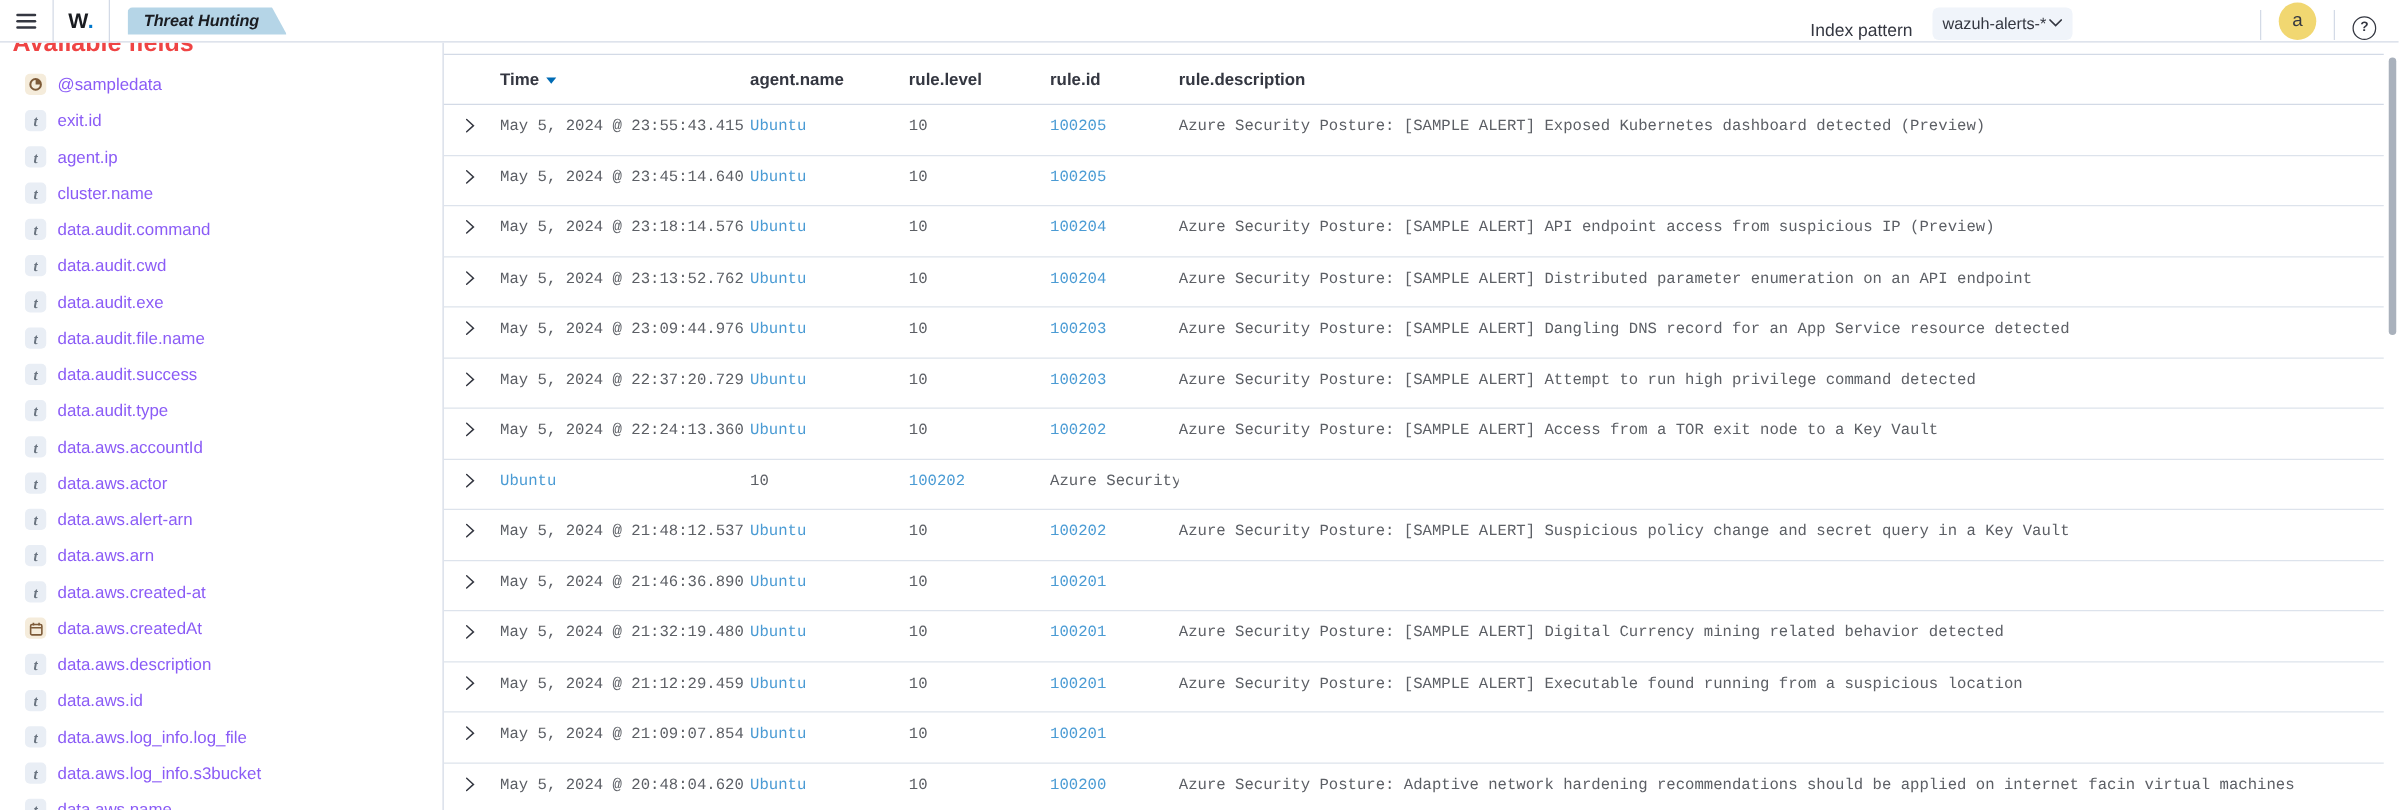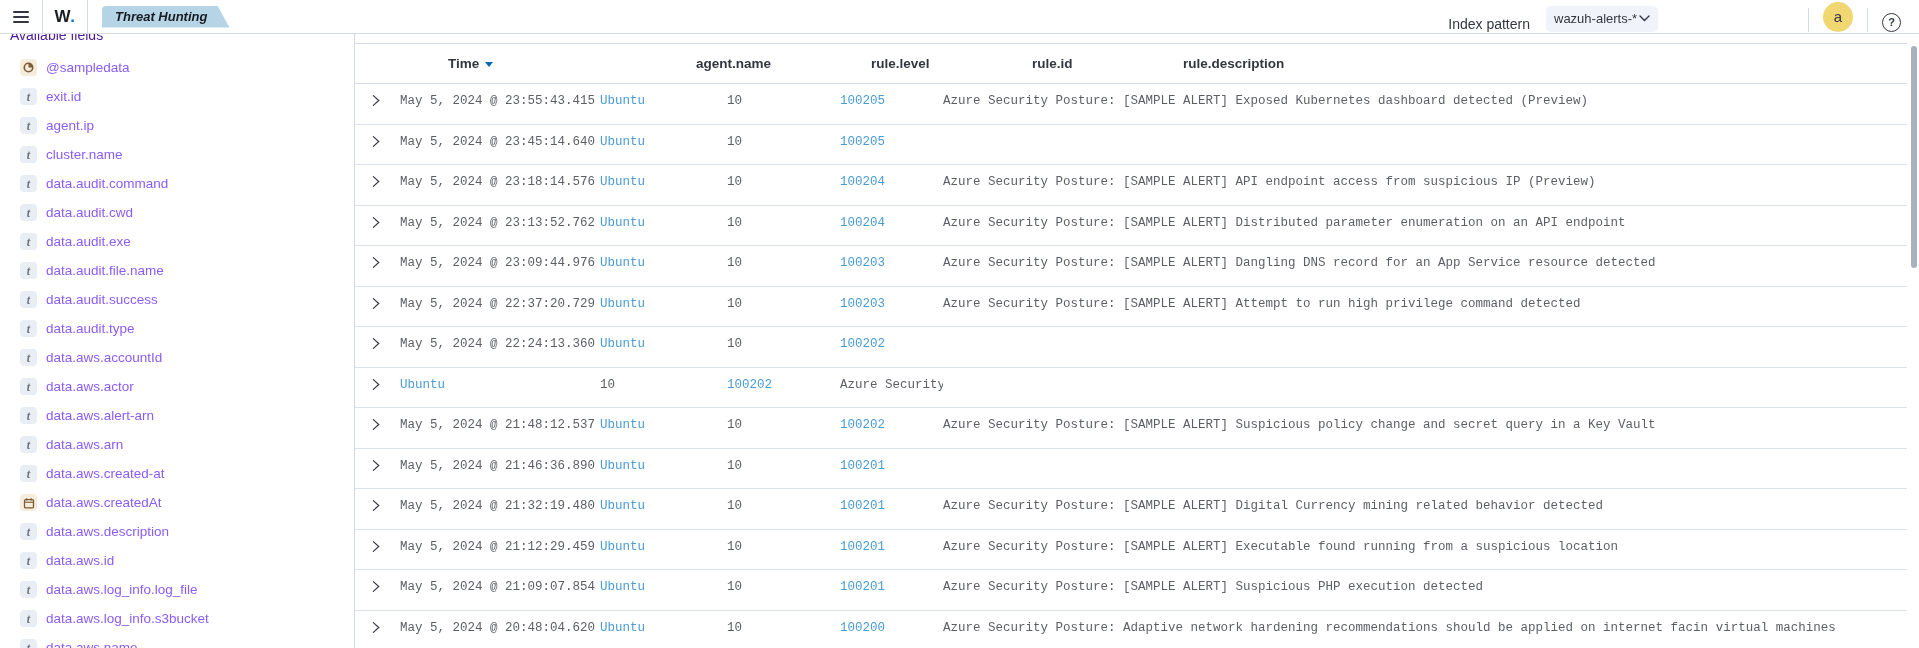--- a/index.html
+++ b/index.html
@@ -48,21 +48,21 @@
     display:flex; align-items:center; justify-content:center;
     font-size:11px; font-weight:bold; color:#343741; background:none;
     margin:0 18px 0 14px; cursor:pointer; padding:0;
   }
 
   
   .page-body { position:absolute; top:34px; left:0; right:0; bottom:0; display:flex; }
 
   
   .sidebar { width:354px; padding:0 6px 0 10px; overflow:hidden; }
-  .sidebar-title { font-size:14px; font-weight:400; color:#4c1d95; margin:-7px 0 0 0; line-height:16px; }
+  .sidebar-title { font-size:20px; font-weight:700; color:#ef4444; margin:-7px 0 0 0; line-height:16px; }
   .field-list { margin-top:10px; }
   .field-item { display:flex; align-items:center; height:29px; cursor:pointer; padding-left:10px; }
   .field-icon {
     width:17px; height:17px; border-radius:4px; background:#e9eef5; flex:0 0 17px;
     display:flex; align-items:center; justify-content:center; margin-right:9px;
   }
   .field-icon.k-sample, .field-icon.k-date { background:#f5ecdb; }
   .g-t { display:none; font-family:"Liberation Serif", serif; font-style:italic; font-weight:bold;
          font-size:12px; color:#6a7480; line-height:1; }
   .g-sample, .g-date { display:none; }
@@ -71,21 +71,21 @@
   .k-date .g-date { display:block; }
   .field-name { font-size:13.5px; color:#8b5cf6; white-space:nowrap; }
 
   
   .table-area { flex:1; border-left:1px solid #d3dae6; padding-right:12px; }
   .doc-table { margin-top:9px; border-top:1px solid #d3dae6; }
   .thead, .row {
     display:grid;
     grid-template-columns:45px 200px 127px 113px 103px 1fr;
   }
-  .thead { height:40px; align-items:center; border-bottom:1px solid #d3dae6;gap:48px; }
+  .thead { height:40px; align-items:center; border-bottom:1px solid #d3dae6; }
   .th { font-size:13.5px; font-weight:700; color:#343741; }
   .sort-arrow { display:inline-block; margin-left:6px; width:0; height:0;
     border-left:4px solid transparent; border-right:4px solid transparent;
     border-top:5px solid #006bb4; vertical-align:middle; }
   .row { height:40.5px; border-bottom:1px solid #dde3ec; }
   .cell { font-family:"Liberation Mono","DejaVu Sans Mono",monospace; font-size:12.5px;
     color:#5c5f65; padding-top:10px; white-space:nowrap; overflow:hidden; }
   .cell.link { color:#4a9bd4; cursor:pointer; }
   .c-expand { padding:8px 0 0 12px; }
   .expand-btn { background:none; border:none; padding:2px; cursor:pointer; line-height:0; }
@@ -415,20 +415,21 @@
             <button class="expand-btn">
               <svg width="13" height="13" viewBox="0 0 12 12">
                 <path d="M4 1.5 L9 6 L4 10.5" fill="none" stroke="#343741" stroke-width="1.1" stroke-linecap="round"></path>
               </svg>
             </button>
           </div>
           <div class="cell c-time">May 5, 2024 @ 22:24:13.360</div>
           <div class="cell c-agent link">Ubuntu</div>
           <div class="cell c-level">10</div>
           <div class="cell c-id link">100202</div>
+          <div class="cell c-desc">Azure Security Posture: [SAMPLE ALERT] Access from a TOR exit node to a Key Vault</div>
         </div>
 
         <div class="row">
           <div class="cell c-expand">
             <button class="expand-btn">
               <svg width="13" height="13" viewBox="0 0 12 12">
                 <path d="M4 1.5 L9 6 L4 10.5" fill="none" stroke="#343741" stroke-width="1.1" stroke-linecap="round"></path>
               </svg>
             </button>
           </div>
@@ -502,21 +503,20 @@
             <button class="expand-btn">
               <svg width="13" height="13" viewBox="0 0 12 12">
                 <path d="M4 1.5 L9 6 L4 10.5" fill="none" stroke="#343741" stroke-width="1.1" stroke-linecap="round"></path>
               </svg>
             </button>
           </div>
           <div class="cell c-time">May 5, 2024 @ 21:09:07.854</div>
           <div class="cell c-agent link">Ubuntu</div>
           <div class="cell c-level">10</div>
           <div class="cell c-id link">100201</div>
-          <div class="cell c-desc">Azure Security Posture: [SAMPLE ALERT] Suspicious PHP execution detected</div>
         </div>
 
         <div class="row">
           <div class="cell c-expand">
             <button class="expand-btn">
               <svg width="13" height="13" viewBox="0 0 12 12">
                 <path d="M4 1.5 L9 6 L4 10.5" fill="none" stroke="#343741" stroke-width="1.1" stroke-linecap="round"></path>
               </svg>
             </button>
           </div>

